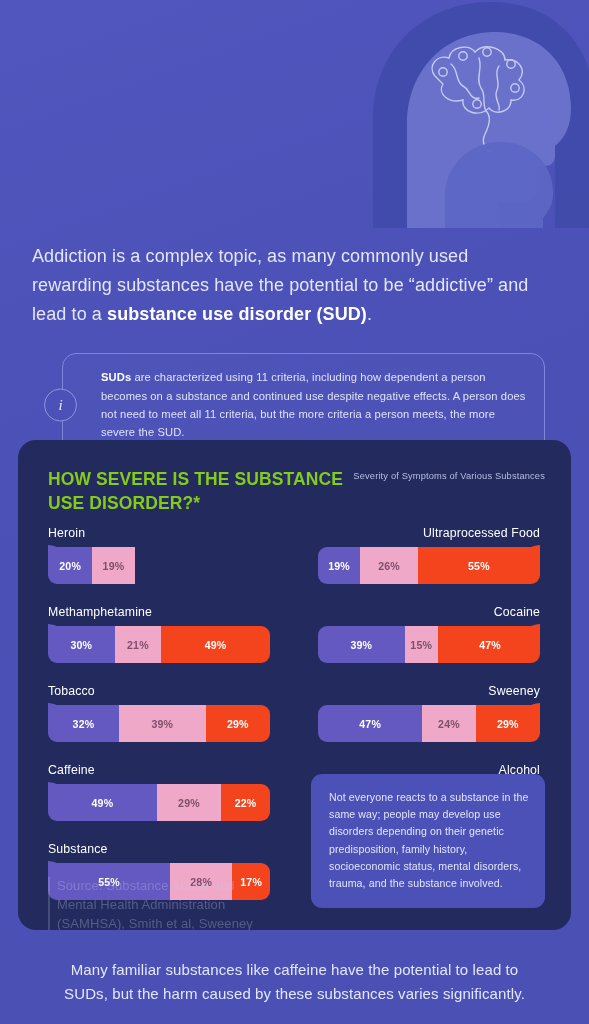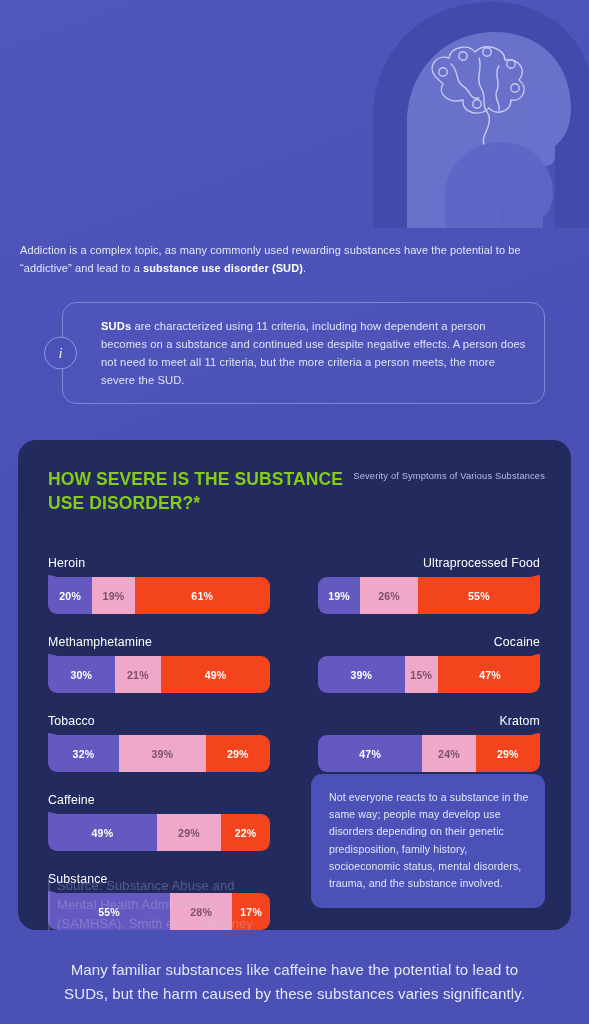--- a/index.html
+++ b/index.html
@@ -73,23 +73,23 @@
     transform-origin: left top;
     white-space: nowrap;
   }
   .title-1 { font-size: 42px; margin-top: 16px; }
   .title-2 { font-size: 42px; margin-top: 24px; }
 
   
   .intro {
     position: relative;
     z-index: 4;
-    margin: 14px 44px 0 20px;
+    margin: 14px 44px 0 32px;
     color: #e3e6f8;
-    font-size: 11px;
+    font-size: 18px;
     line-height: 1.62;
     letter-spacing: 0.1px;
   }
   .intro b { font-weight: 700; color: #ffffff; }
 
   
   .callout-wrap {
     position: relative;
     margin: 24px 44px 0 44px;
     z-index: 4;
@@ -201,21 +201,21 @@
   
   .bars-grid {
     position: absolute;
     top: 86px;
     left: 0;
     width: 100%;
     display: flex;
     gap: 48px;
     padding: 0 30px;
   }
-  .bar-col { width: 222px; margin-top: 30px; }
+  .bar-col { width: 222px; }
 
   .bar-row { margin-bottom: 21px; }
 
   .bar-label {
     color: #ffffff;
     font-size: 12.3px;
     font-weight: 400;
     letter-spacing: 0.15px;
     margin-bottom: 7px;
   }
@@ -377,21 +377,20 @@
       <div class="bar-col col-left">
           <div class="bar-row">
             <div class="bar-label">Heroin</div>
             <div class="bar-wrap">
               <div class="notch"><svg width="22" height="9" viewBox="0 0 22 9">
                   <path d="M0 0 C6 0 14 4 22 9 L0 9 Z" fill="#6359c0"></path>
                 </svg></div>
               <div class="bar">
                 <div class="seg mild" style="flex: 0 0 20%;">20%</div>
                 <div class="seg moderate" style="flex: 0 0 19%;">19%</div>
-                <div class="seg severe" style="flex: 0 0 61%;">61%</div>
               </div>
             </div>
           </div>
           <div class="bar-row">
             <div class="bar-label">Methamphetamine</div>
             <div class="bar-wrap">
               <div class="notch"><svg width="22" height="9" viewBox="0 0 22 9">
                   <path d="M0 0 C6 0 14 4 22 9 L0 9 Z" fill="#6359c0"></path>
                 </svg></div>
               <div class="bar">
@@ -462,21 +461,21 @@
                   <path d="M22 0 C16 0 8 4 0 9 L22 9 Z" fill="#f4441e"></path>
                 </svg></div>
               <div class="bar">
                 <div class="seg mild" style="flex: 0 0 39%;">39%</div>
                 <div class="seg moderate" style="flex: 0 0 15%;">15%</div>
                 <div class="seg severe" style="flex: 0 0 47%;">47%</div>
               </div>
             </div>
           </div>
           <div class="bar-row">
-            <div class="bar-label">Kratom</div>
+            <div class="bar-label">Sweeney</div>
             <div class="bar-wrap">
               <div class="notch"><svg width="22" height="9" viewBox="0 0 22 9">
                   <path d="M22 0 C16 0 8 4 0 9 L22 9 Z" fill="#f4441e"></path>
                 </svg></div>
               <div class="bar">
                 <div class="seg mild" style="flex: 0 0 47%;">47%</div>
                 <div class="seg moderate" style="flex: 0 0 24%;">24%</div>
                 <div class="seg severe" style="flex: 0 0 29%;">29%</div>
               </div>
             </div>

